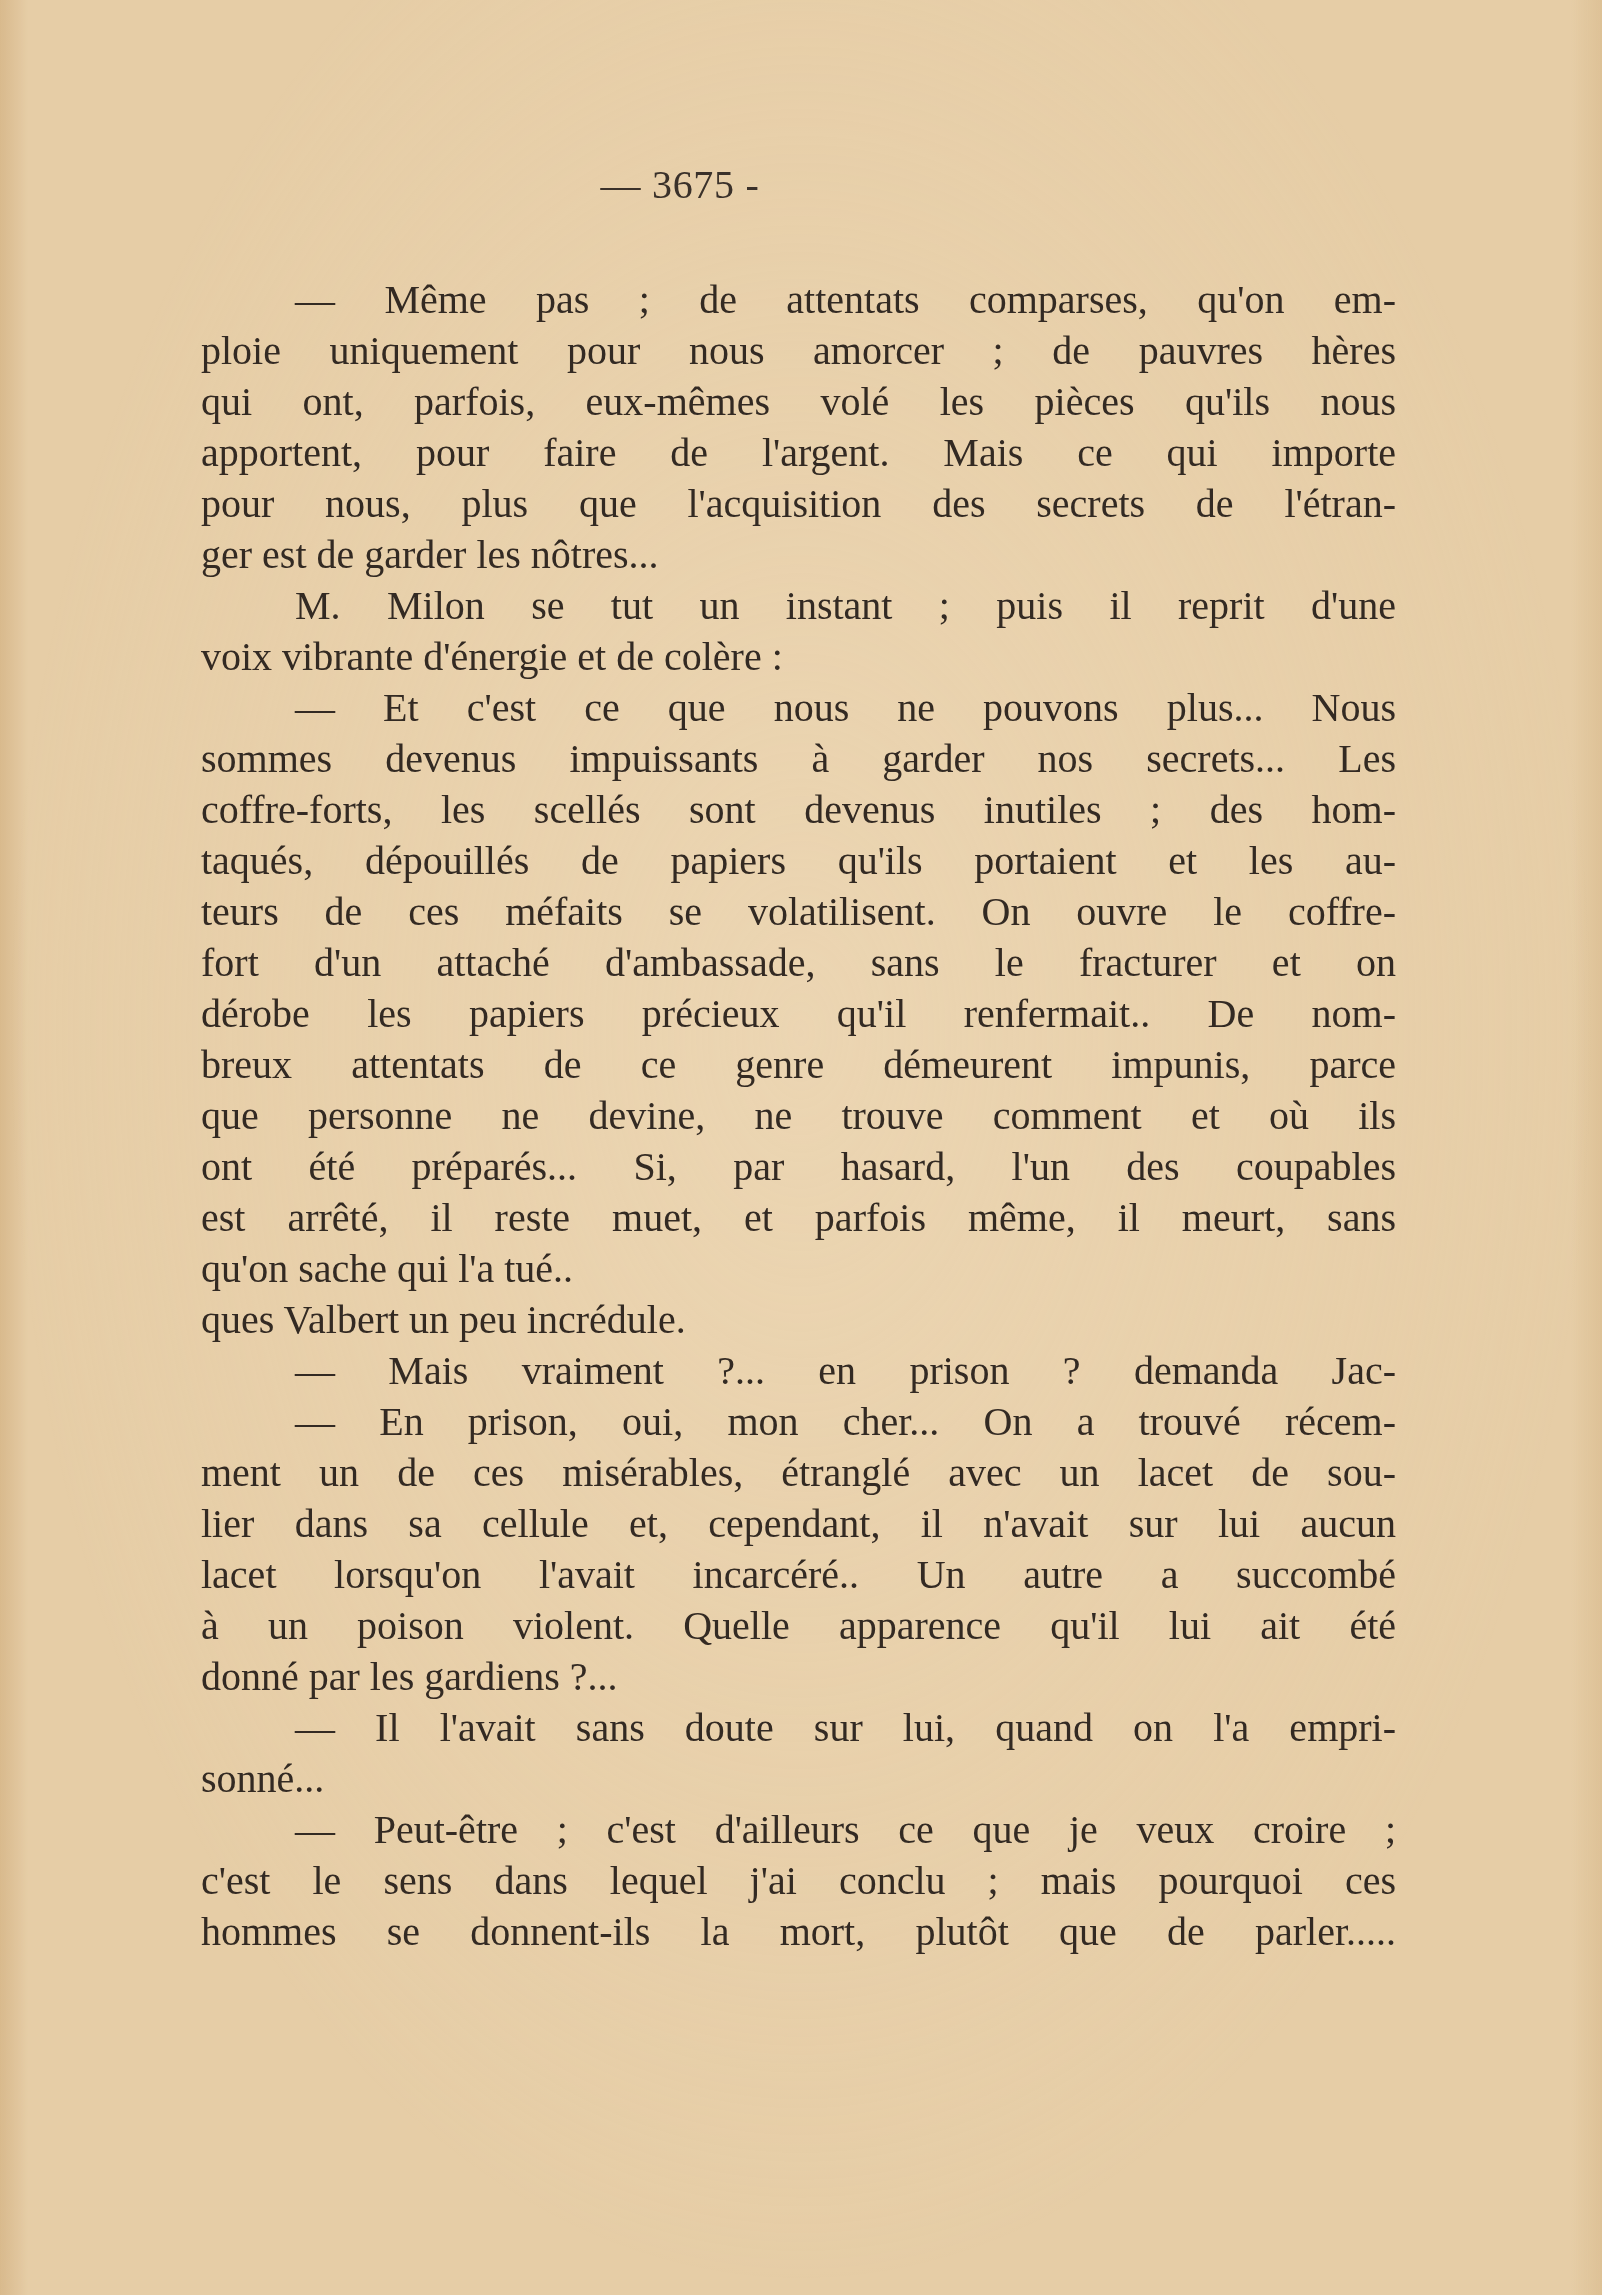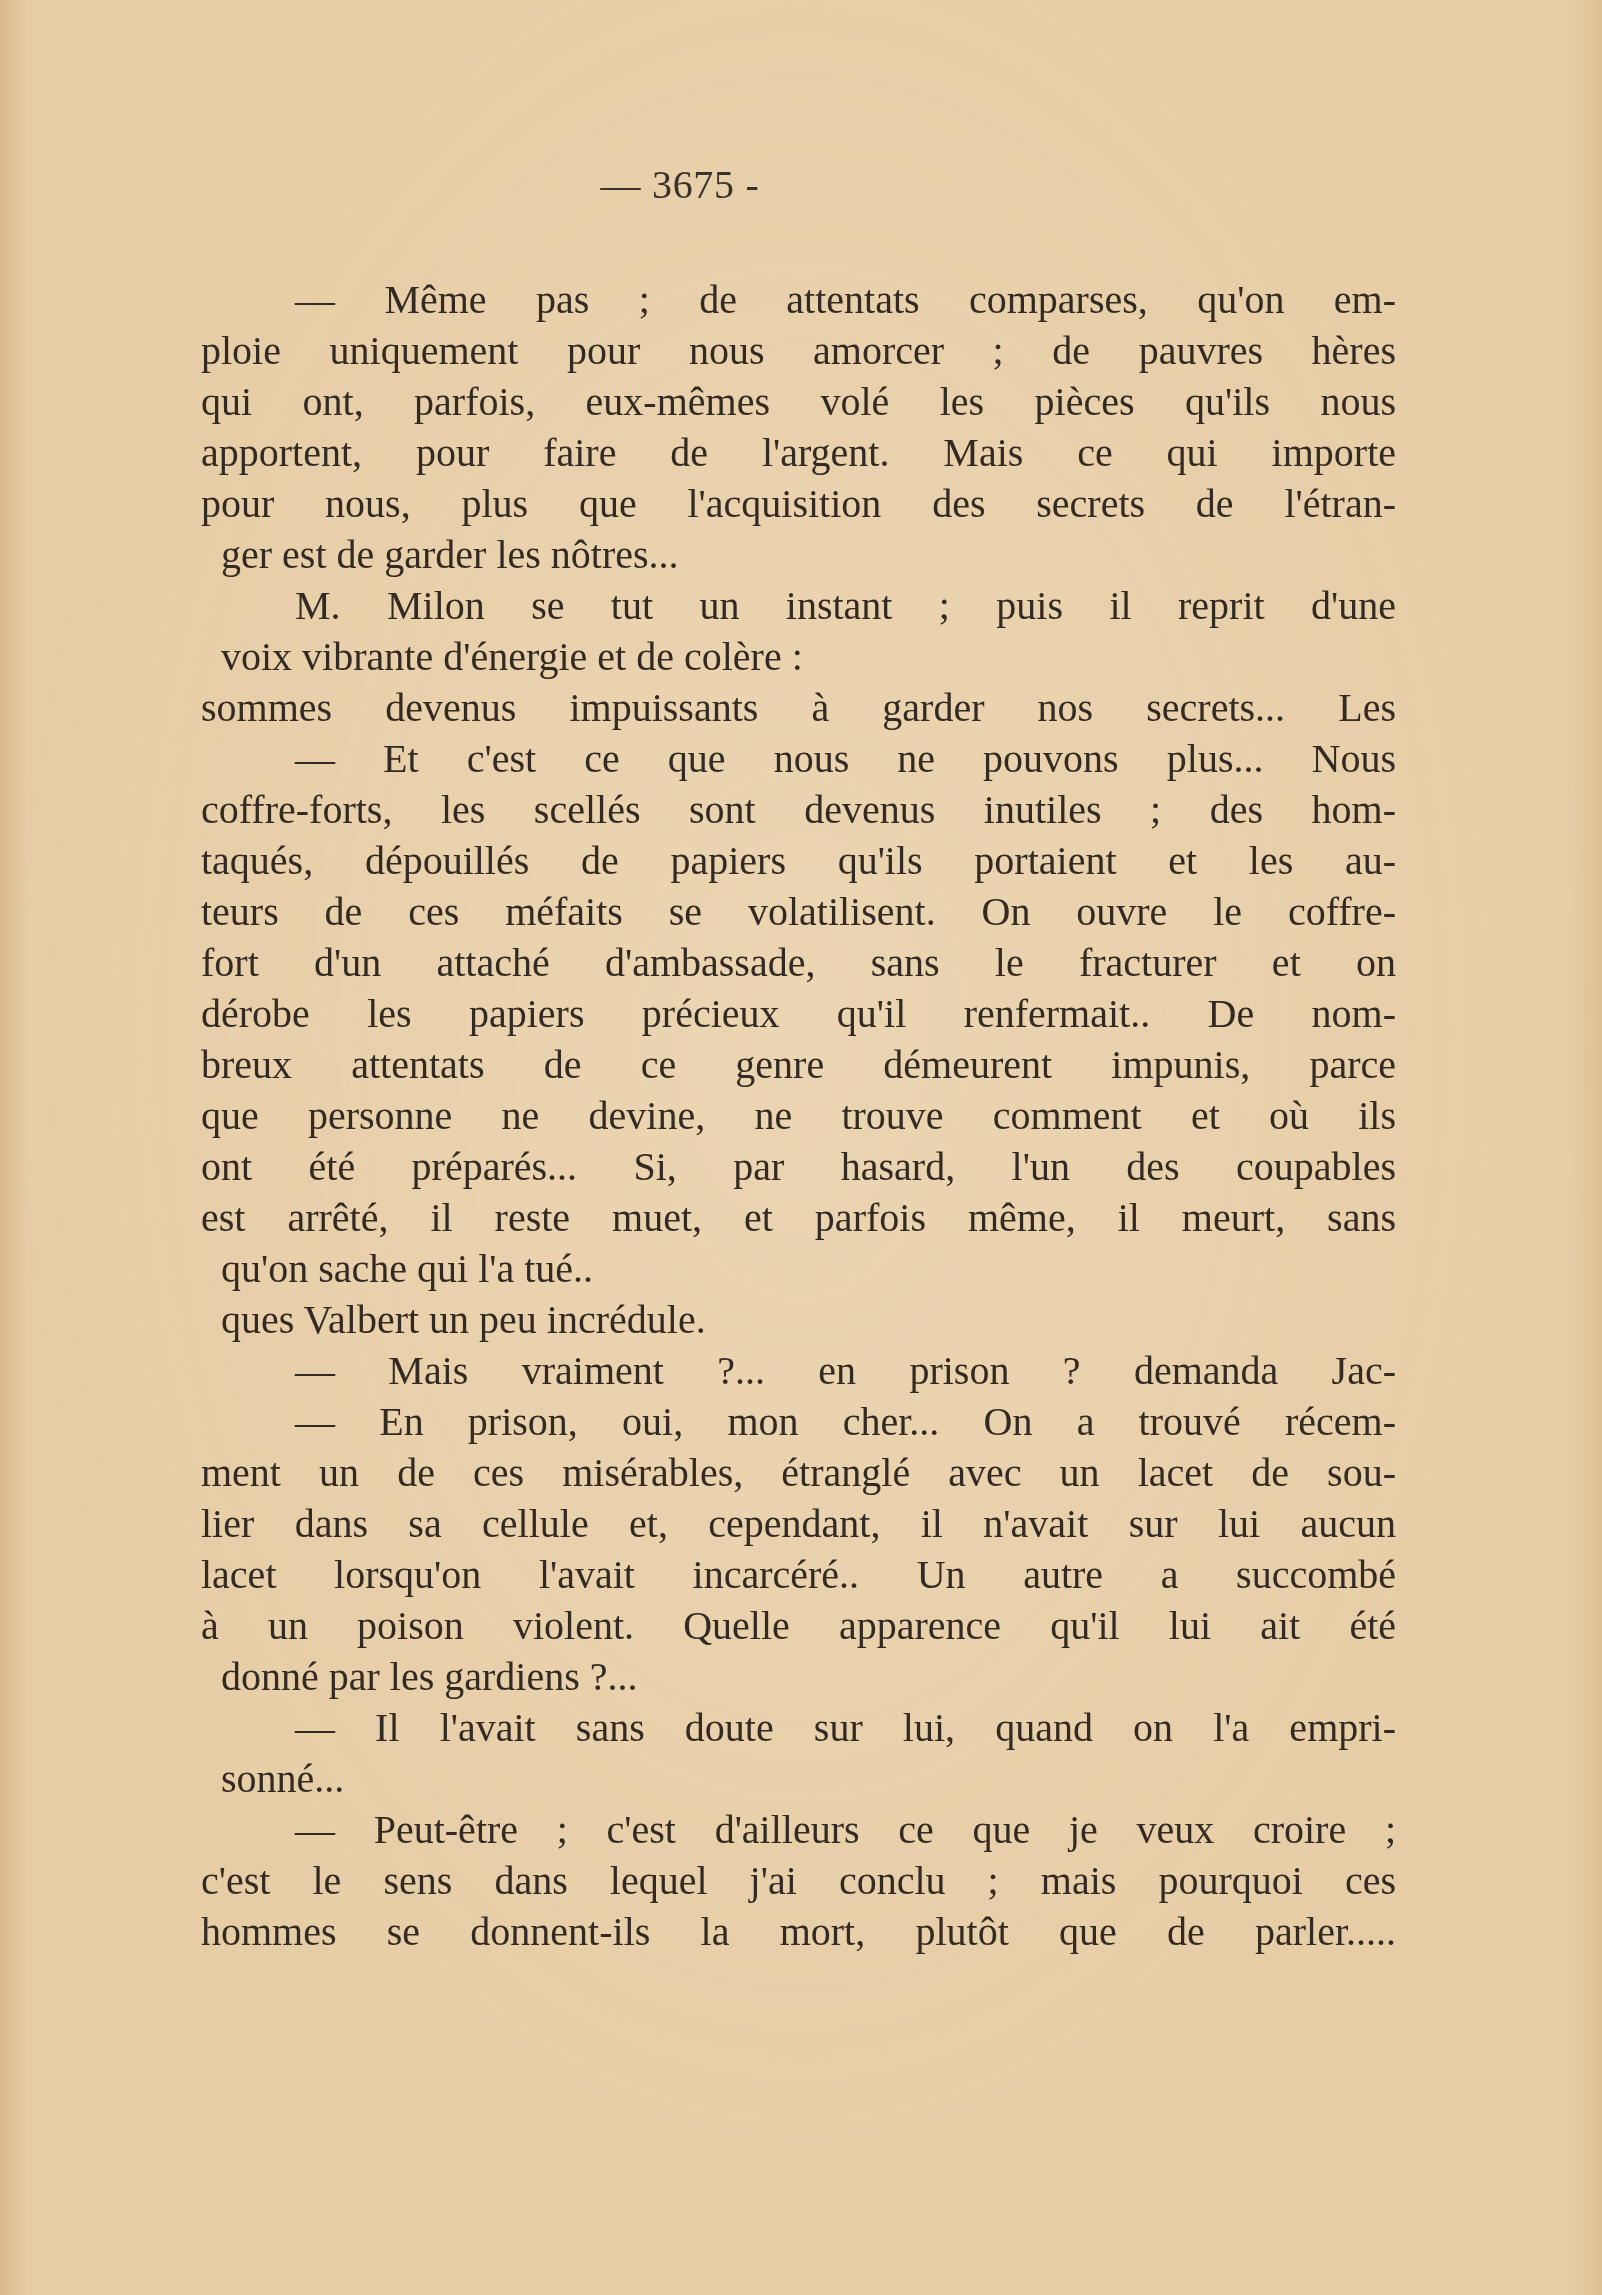--- a/index.html
+++ b/index.html
@@ -46,43 +46,42 @@
       height: 51px;
       line-height: 51px;
       font-size: 40px;
       white-space: nowrap;
       text-align: justify;
       text-align-last: justify;
       color: #332a23;
     }
     .line.last {
       text-align-last: left;
-      margin-left: 20px;
     }
     .line.indent {
       padding-left: 94px;
     }
   </style>
 </head>
 <body>
 
 <div class="page">
   <div class="folio">— 3675 -</div>
 
   <div class="text-block" id="text-block">
       <span class="line indent">— Même pas ; de attentats comparses, qu'on em-</span>
       <span class="line">ploie uniquement pour nous amorcer ; de pauvres hères</span>
       <span class="line">qui ont, parfois, eux-mêmes volé les pièces qu'ils nous</span>
       <span class="line">apportent, pour faire de l'argent. Mais ce qui importe</span>
       <span class="line">pour nous, plus que l'acquisition des secrets de l'étran-</span>
       <span class="line last">ger est de garder les nôtres...</span>
       <span class="line indent">M. Milon se tut un instant ; puis il reprit d'une</span>
       <span class="line last">voix vibrante d'énergie et de colère :</span>
+      <span class="line indent">— Et c'est ce que nous ne pouvons plus... Nous</span>
       <span class="line">sommes devenus impuissants à garder nos secrets... Les</span>
-      <span class="line indent">— Et c'est ce que nous ne pouvons plus... Nous</span>
       <span class="line">coffre-forts, les scellés sont devenus inutiles ; des hom-</span>
       <span class="line">taqués, dépouillés de papiers qu'ils portaient et les au-</span>
       <span class="line">teurs de ces méfaits se volatilisent. On ouvre le coffre-</span>
       <span class="line">fort d'un attaché d'ambassade, sans le fracturer et on</span>
       <span class="line">dérobe les papiers précieux qu'il renfermait.. De nom-</span>
       <span class="line">breux attentats de ce genre démeurent impunis, parce</span>
       <span class="line">que personne ne devine, ne trouve comment et où ils</span>
       <span class="line">ont été préparés... Si, par hasard, l'un des coupables</span>
       <span class="line">est arrêté, il reste muet, et parfois même, il meurt, sans</span>
       <span class="line last">qu'on sache qui l'a tué..</span>

